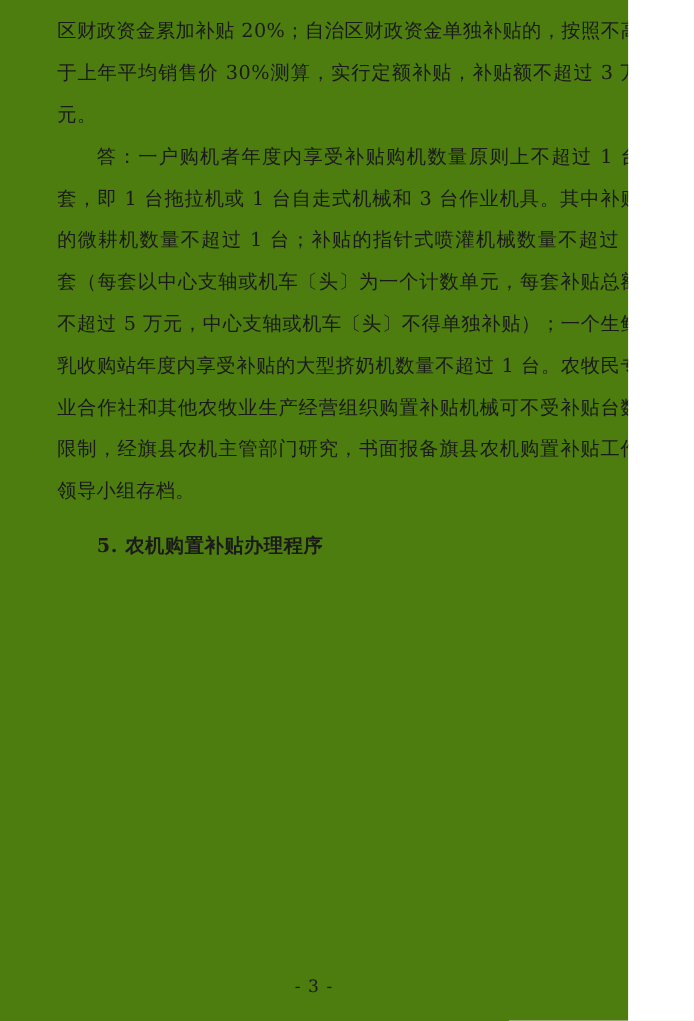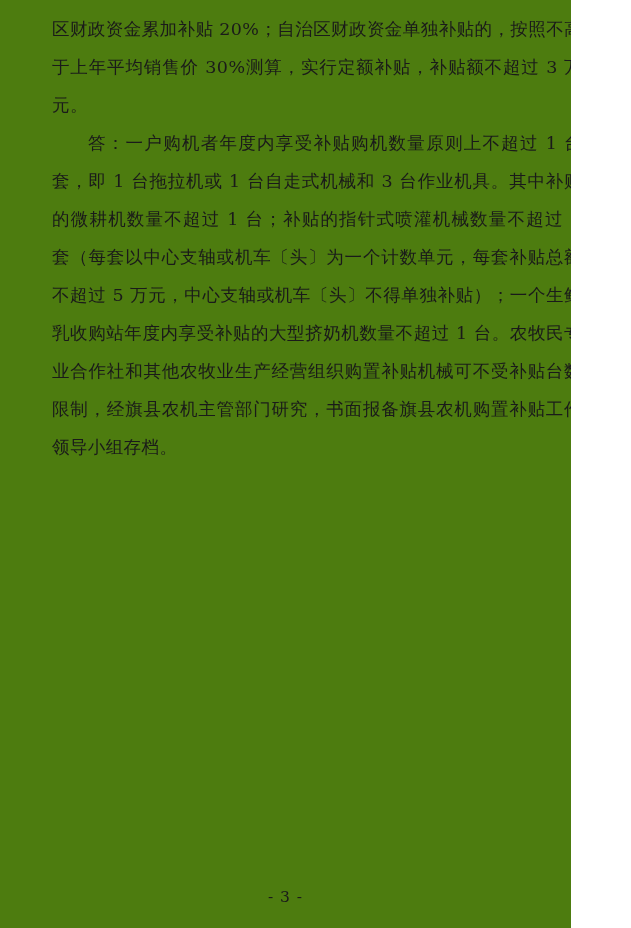--- a/index.html
+++ b/index.html
@@ -58,18 +58,19 @@
 
 <div class="page">
 
   <div class="content">
 
     <p class="body-text">区财政资金累加补贴 20%；自治区财政资金单独补贴的，按照不高于上年平均销售价 30%测算，实行定额补贴，补贴额不超过 3 万元。</p>
 
 
     <p class="body-text indent">答：一户购机者年度内享受补贴购机数量原则上不超过 1 台套，即 1 台拖拉机或 1 台自走式机械和 3 台作业机具。其中补贴的微耕机数量不超过 1 台；补贴的指针式喷灌机械数量不超过 2 套（每套以中心支轴或机车〔头〕为一个计数单元，每套补贴总额不超过 5 万元，中心支轴或机车〔头〕不得单独补贴）；一个生鲜乳收购站年度内享受补贴的大型挤奶机数量不超过 1 台。农牧民专业合作社和其他农牧业生产经营组织购置补贴机械可不受补贴台数限制，经旗县农机主管部门研究，书面报备旗县农机购置补贴工作领导小组存档。</p>
 
+    <h2 class="heading">5. 农机购置补贴办理程序</h2>
 
   </div>
 
   <div class="footer">- 3 -</div>
 
 </div>
 
 </body></html>

